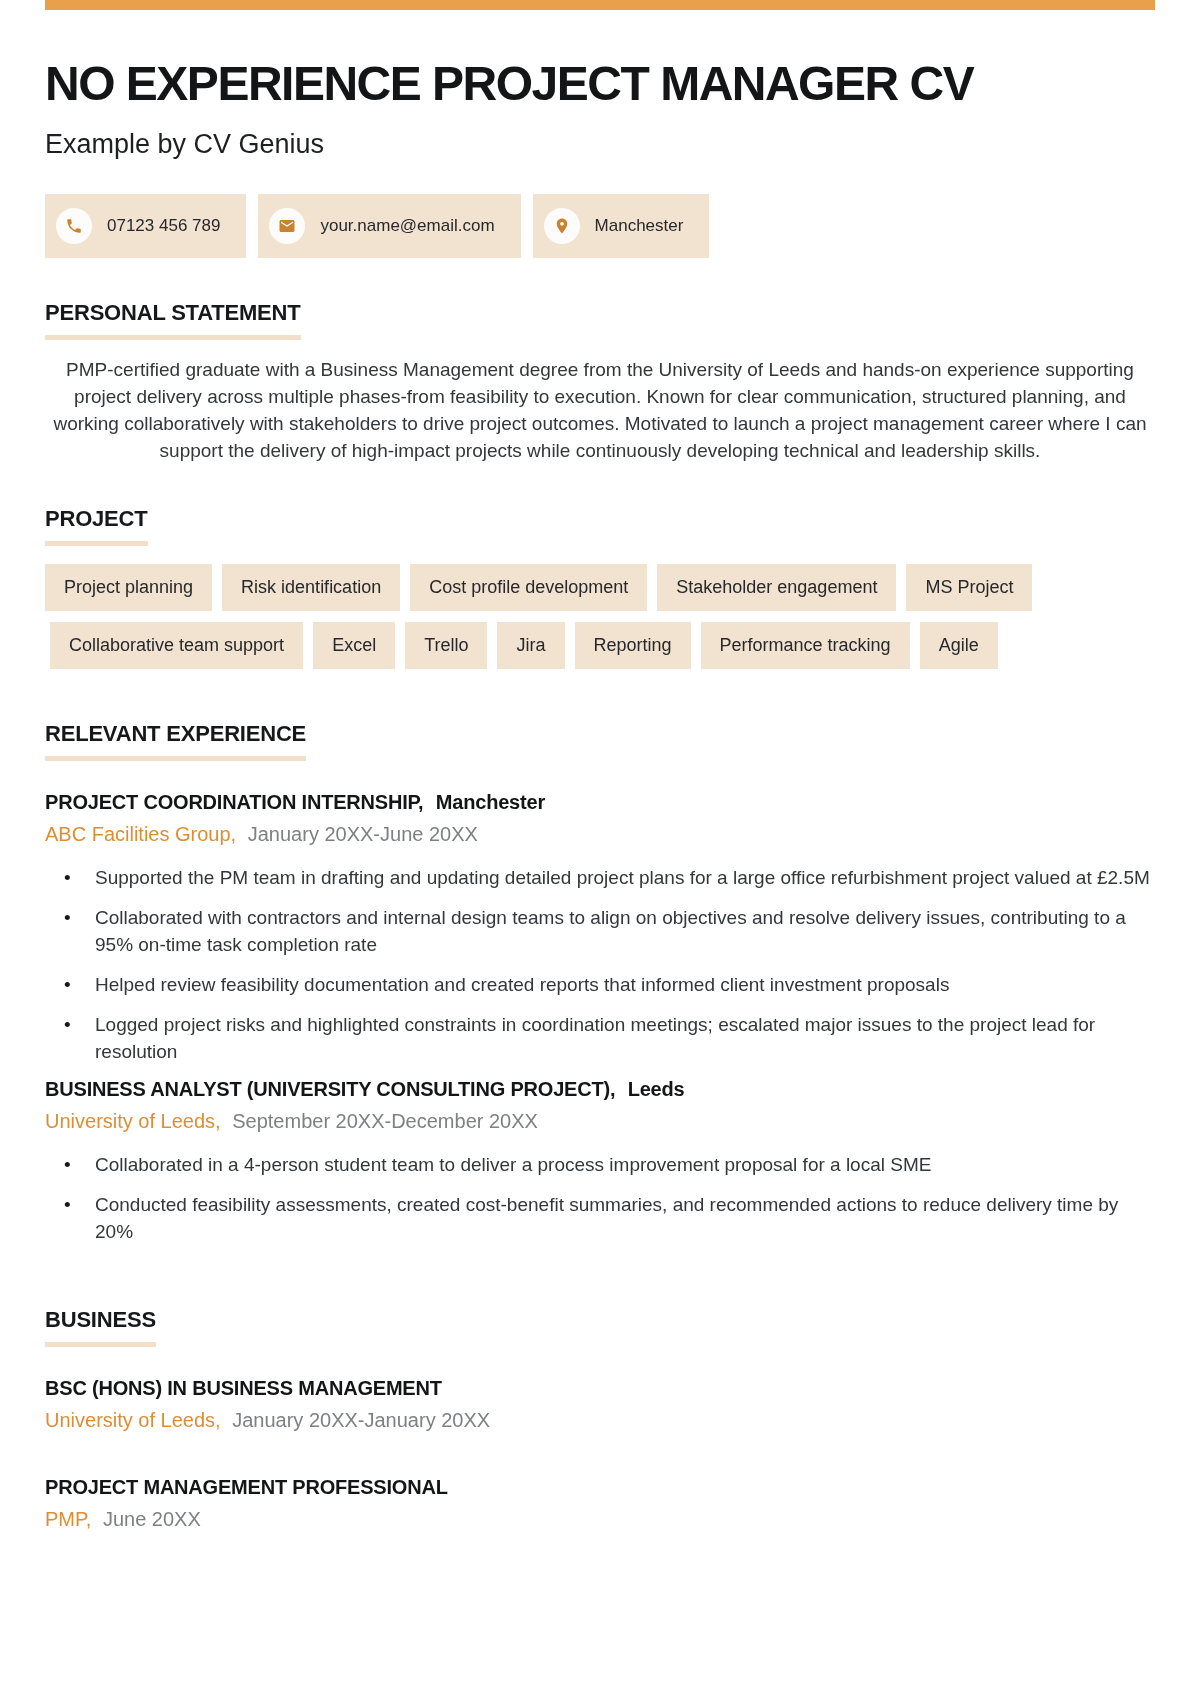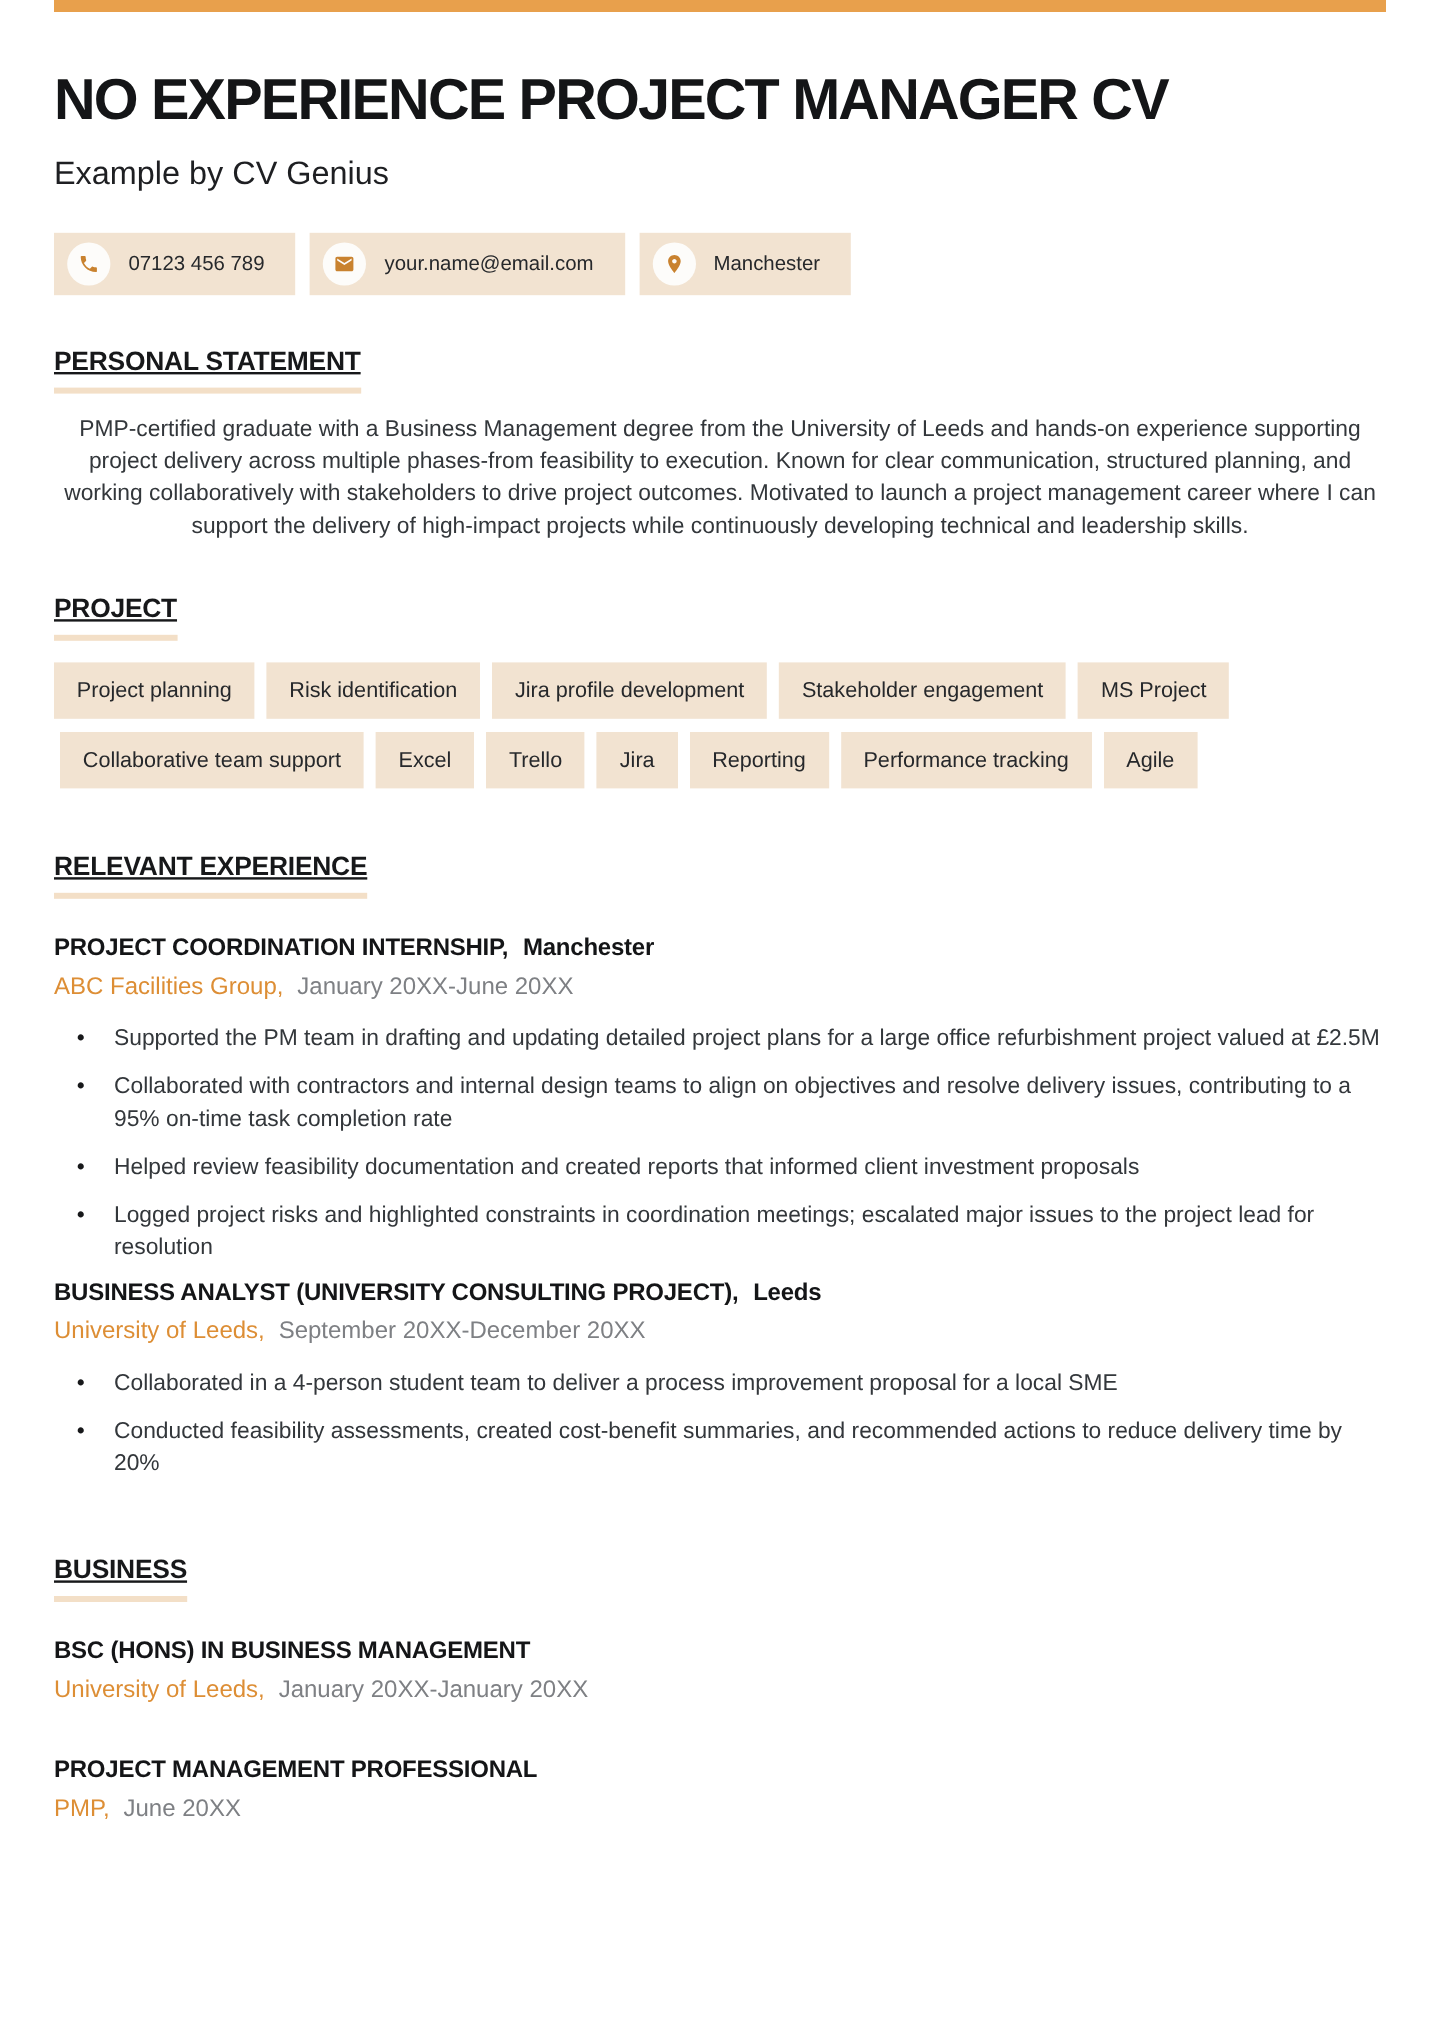--- a/index.html
+++ b/index.html
@@ -36,21 +36,21 @@
 
   .contact-row {
     margin-top: 34px;
     display: flex;
     gap: 12px;
   }
   .chip {
     display: flex;
     align-items: center;
     background: #F2E3D1;
-    height: 52px;
+    height: 64px;
     padding: 0 26px 0 11px;
   }
   .chip .icon-circle {
     width: 36px;
     height: 36px;
     border-radius: 50%;
     background: #FDFCFA;
     display: flex;
     align-items: center;
     justify-content: center;
@@ -62,21 +62,20 @@
 
   .section { margin-top: 42px; }
   .section-heading {
     display: table;
     font-size: 22px;
     font-weight: 800;
     letter-spacing: -0.2px;
     color: #17181A;
     padding-bottom: 9px;
     border-bottom: 5px solid #F3DFC7;
-    text-decoration: underline;
   }
 
   .statement-body {
     margin-top: 16px;
     font-size: 19px;
     line-height: 27px;
     color: #33373B;
     max-width: 1110px;
     text-align: center;
   }
@@ -167,21 +166,21 @@
     <div class="section-heading">PERSONAL STATEMENT</div>
     <p class="statement-body">PMP-certified graduate with a Business Management degree from the University of Leeds and hands-on experience supporting project delivery across multiple phases-from feasibility to execution. Known for clear communication, structured planning, and working collaboratively with stakeholders to drive project outcomes. Motivated to launch a project management career where I can support the delivery of high-impact projects while continuously developing technical and leadership skills.</p>
   </div>
 
   <div class="section">
     <div class="section-heading">PROJECT</div>
     <div class="tag-rows">
       <div class="tag-row">
         <span class="tag">Project planning</span>
         <span class="tag">Risk identification</span>
-        <span class="tag">Jira profile development</span>
+        <span class="tag">Cost profile development</span>
         <span class="tag">Stakeholder engagement</span>
         <span class="tag">MS Project</span>
       </div>
       <div class="tag-row row-2">
         <span class="tag">Collaborative team support</span>
         <span class="tag">Excel</span>
         <span class="tag">Trello</span>
         <span class="tag">Jira</span>
         <span class="tag">Reporting</span>
         <span class="tag">Performance tracking</span>

